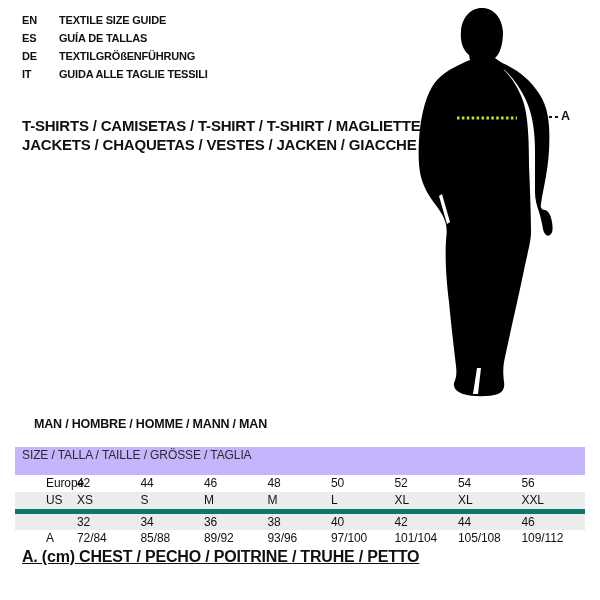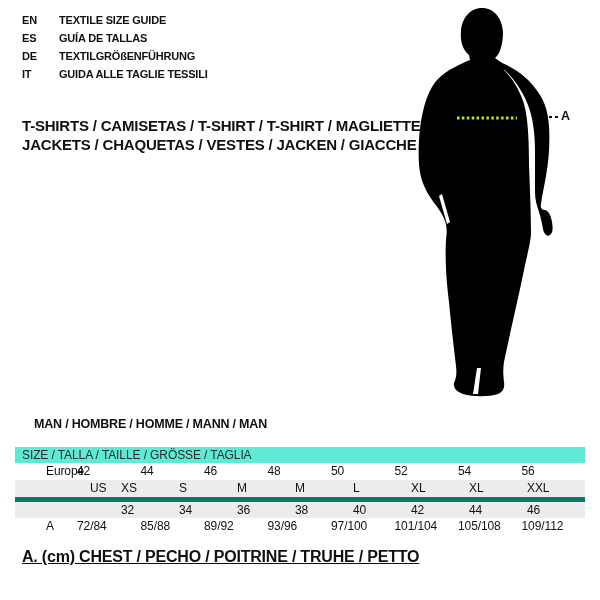--- a/index.html
+++ b/index.html
@@ -14,23 +14,23 @@
   
   .garment{position:absolute;left:22px;top:116px;font-size:15px;font-weight:700;letter-spacing:-0.2px;}
   .garment div{height:19px;line-height:19px;}
   
   .figure-wrap{position:absolute;left:405px;top:0;width:195px;height:410px;}
   .measure-label{position:absolute;left:561px;top:109px;font-size:12.5px;font-weight:700;}
   
   .section-title{position:absolute;left:22px;top:417px;font-size:12.5px;font-weight:700;letter-spacing:-0.2px;margin-left:12px;}
   
   .size-table{position:absolute;left:15px;top:447px;width:570px;font-size:12px;letter-spacing:-0.1px;}
-  .thead{height:16px;line-height:16px;background:#5eead4;color:#2b2b2b;padding-left:7px;}
+  .thead{height:28px;line-height:16px;background:#c4b5fd;color:#2b2b2b;padding-left:7px;}
   .trow{display:grid;grid-template-columns:62px repeat(8,1fr);height:17px;line-height:17px;}
-  .trow.stripe{background:#ececec;padding-left:44px;}
+  .trow.stripe{background:#ececec;}
   .trow.stripe + .trow.stripe{border-top:5px solid #0f766e;height:16px;line-height:16px;}
   .tlabel{padding-left:7px;text-align:left;margin-left:24px;}
   .tcell{text-align:left;}
   
   .footnote{position:absolute;left:22px;top:548px;font-size:16px;font-weight:700;letter-spacing:-0.2px;text-decoration:underline;}
 </style>
 </head>
 <body>
 
 <div class="canvas">

